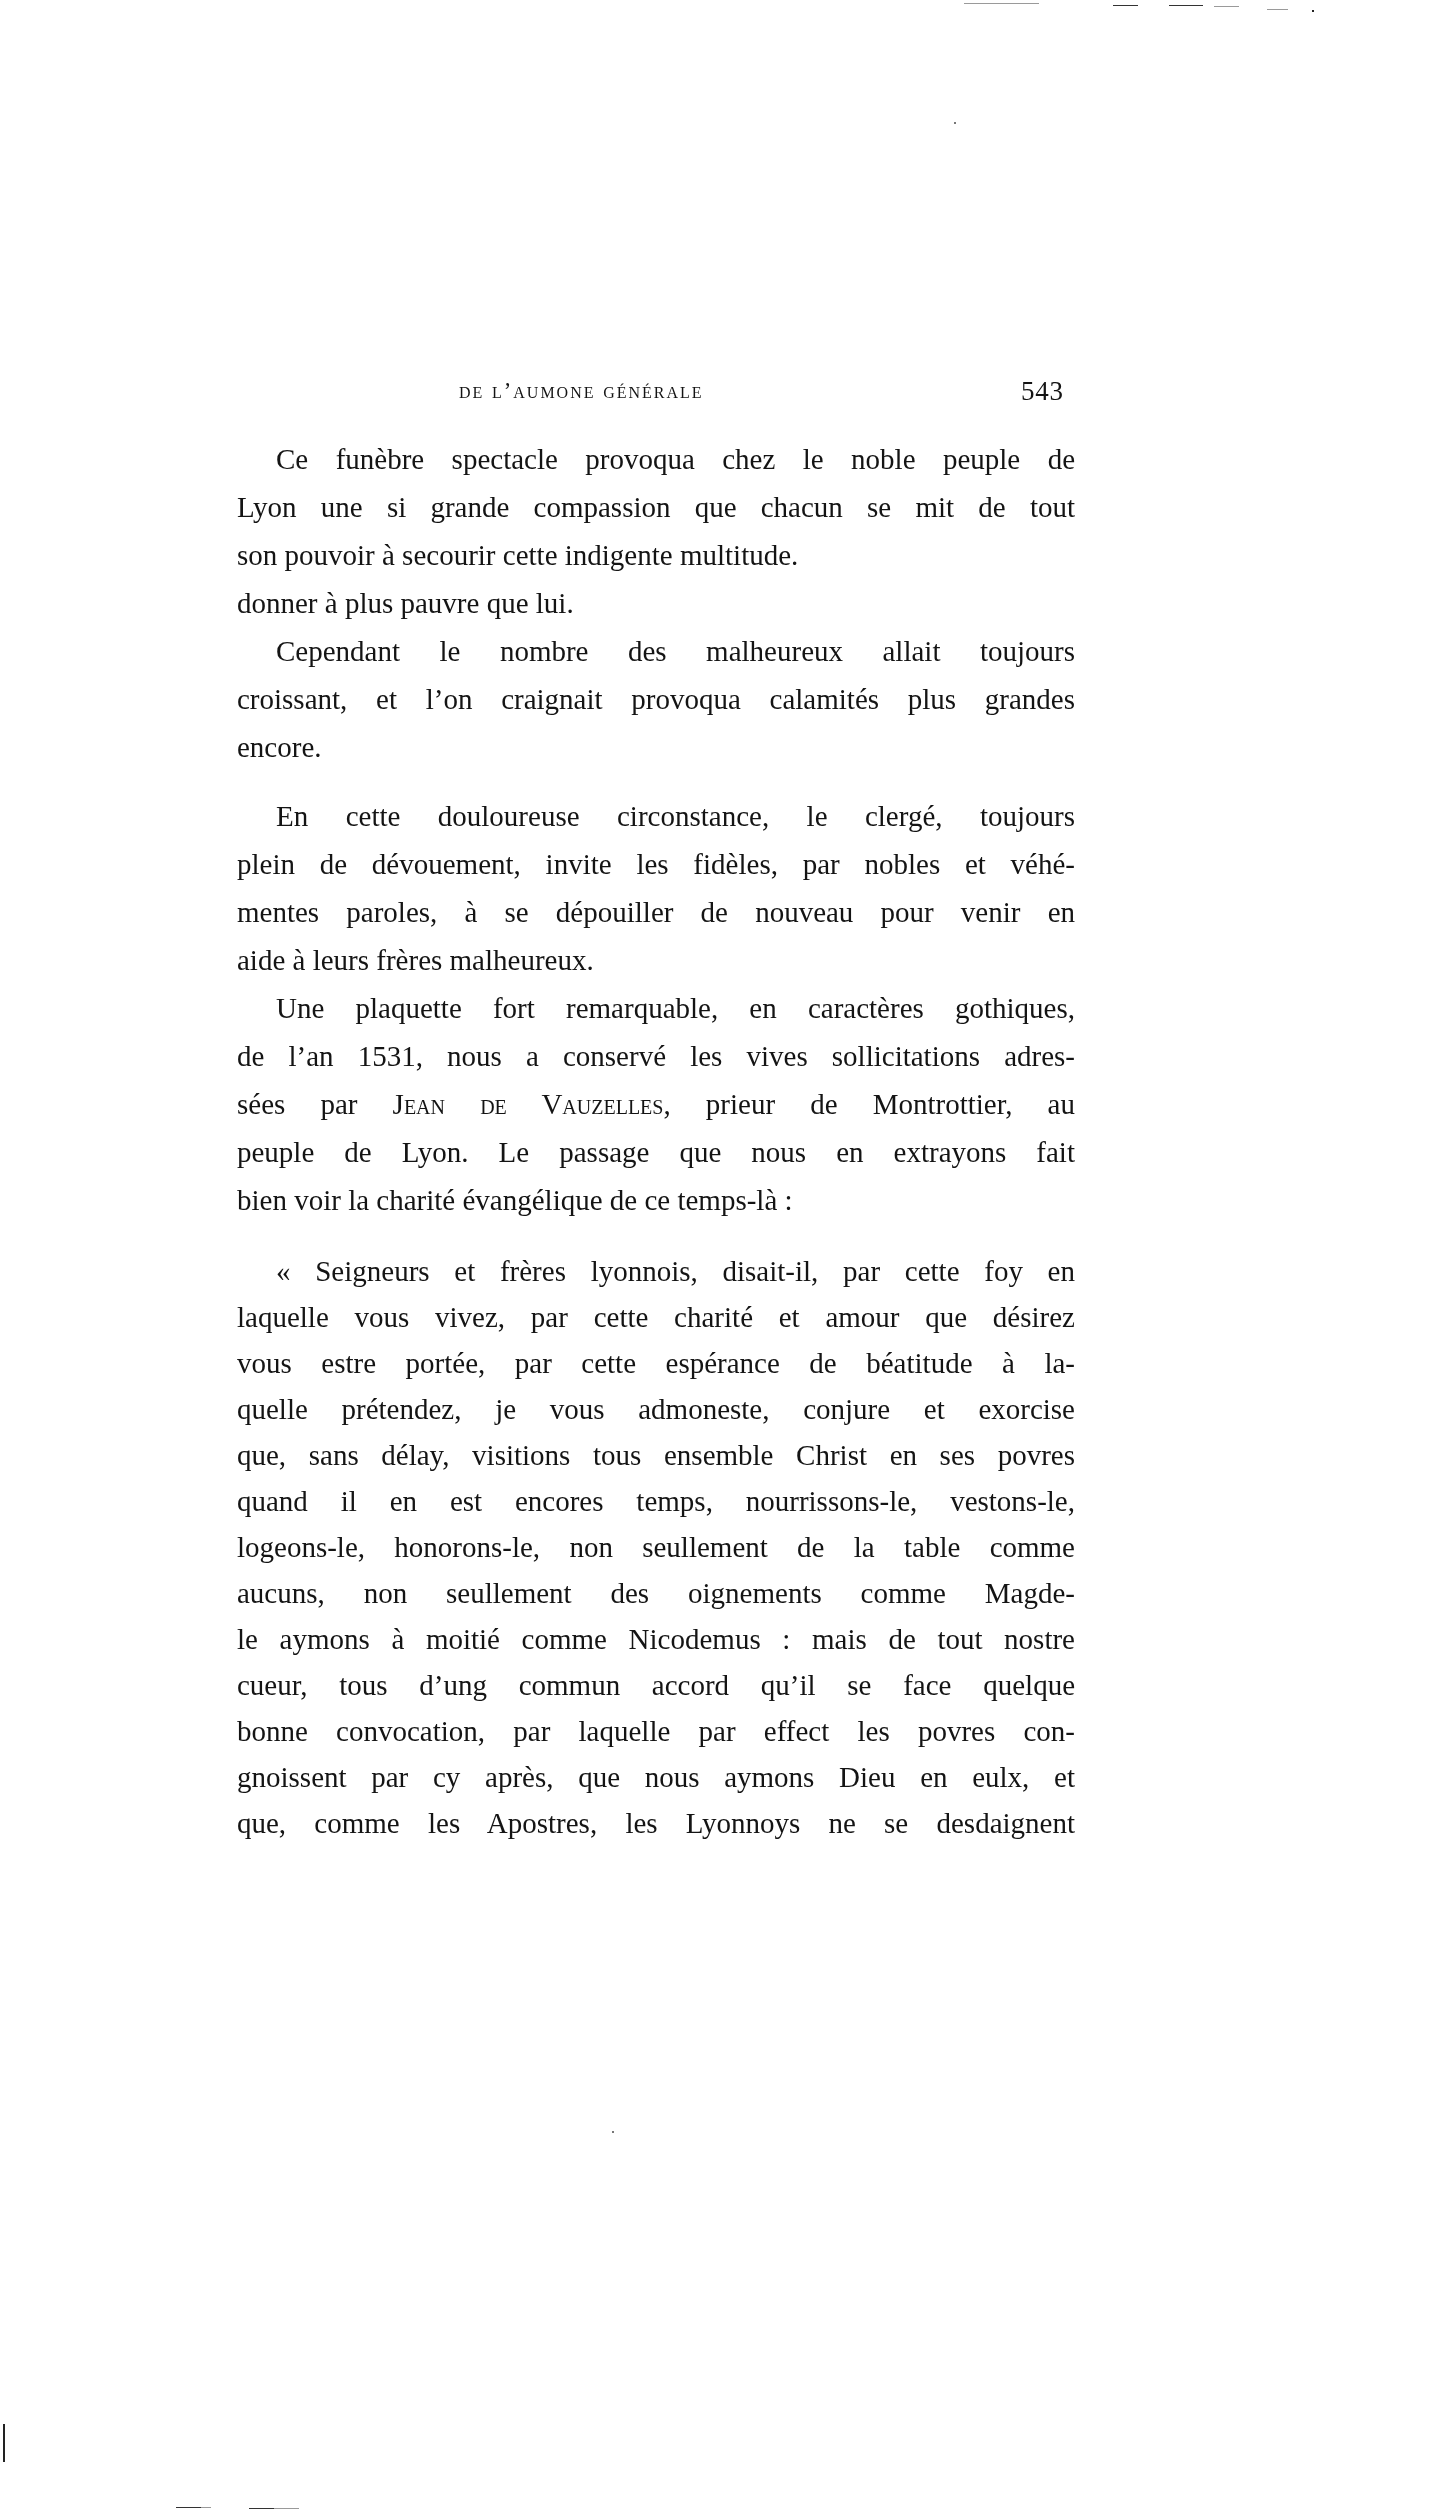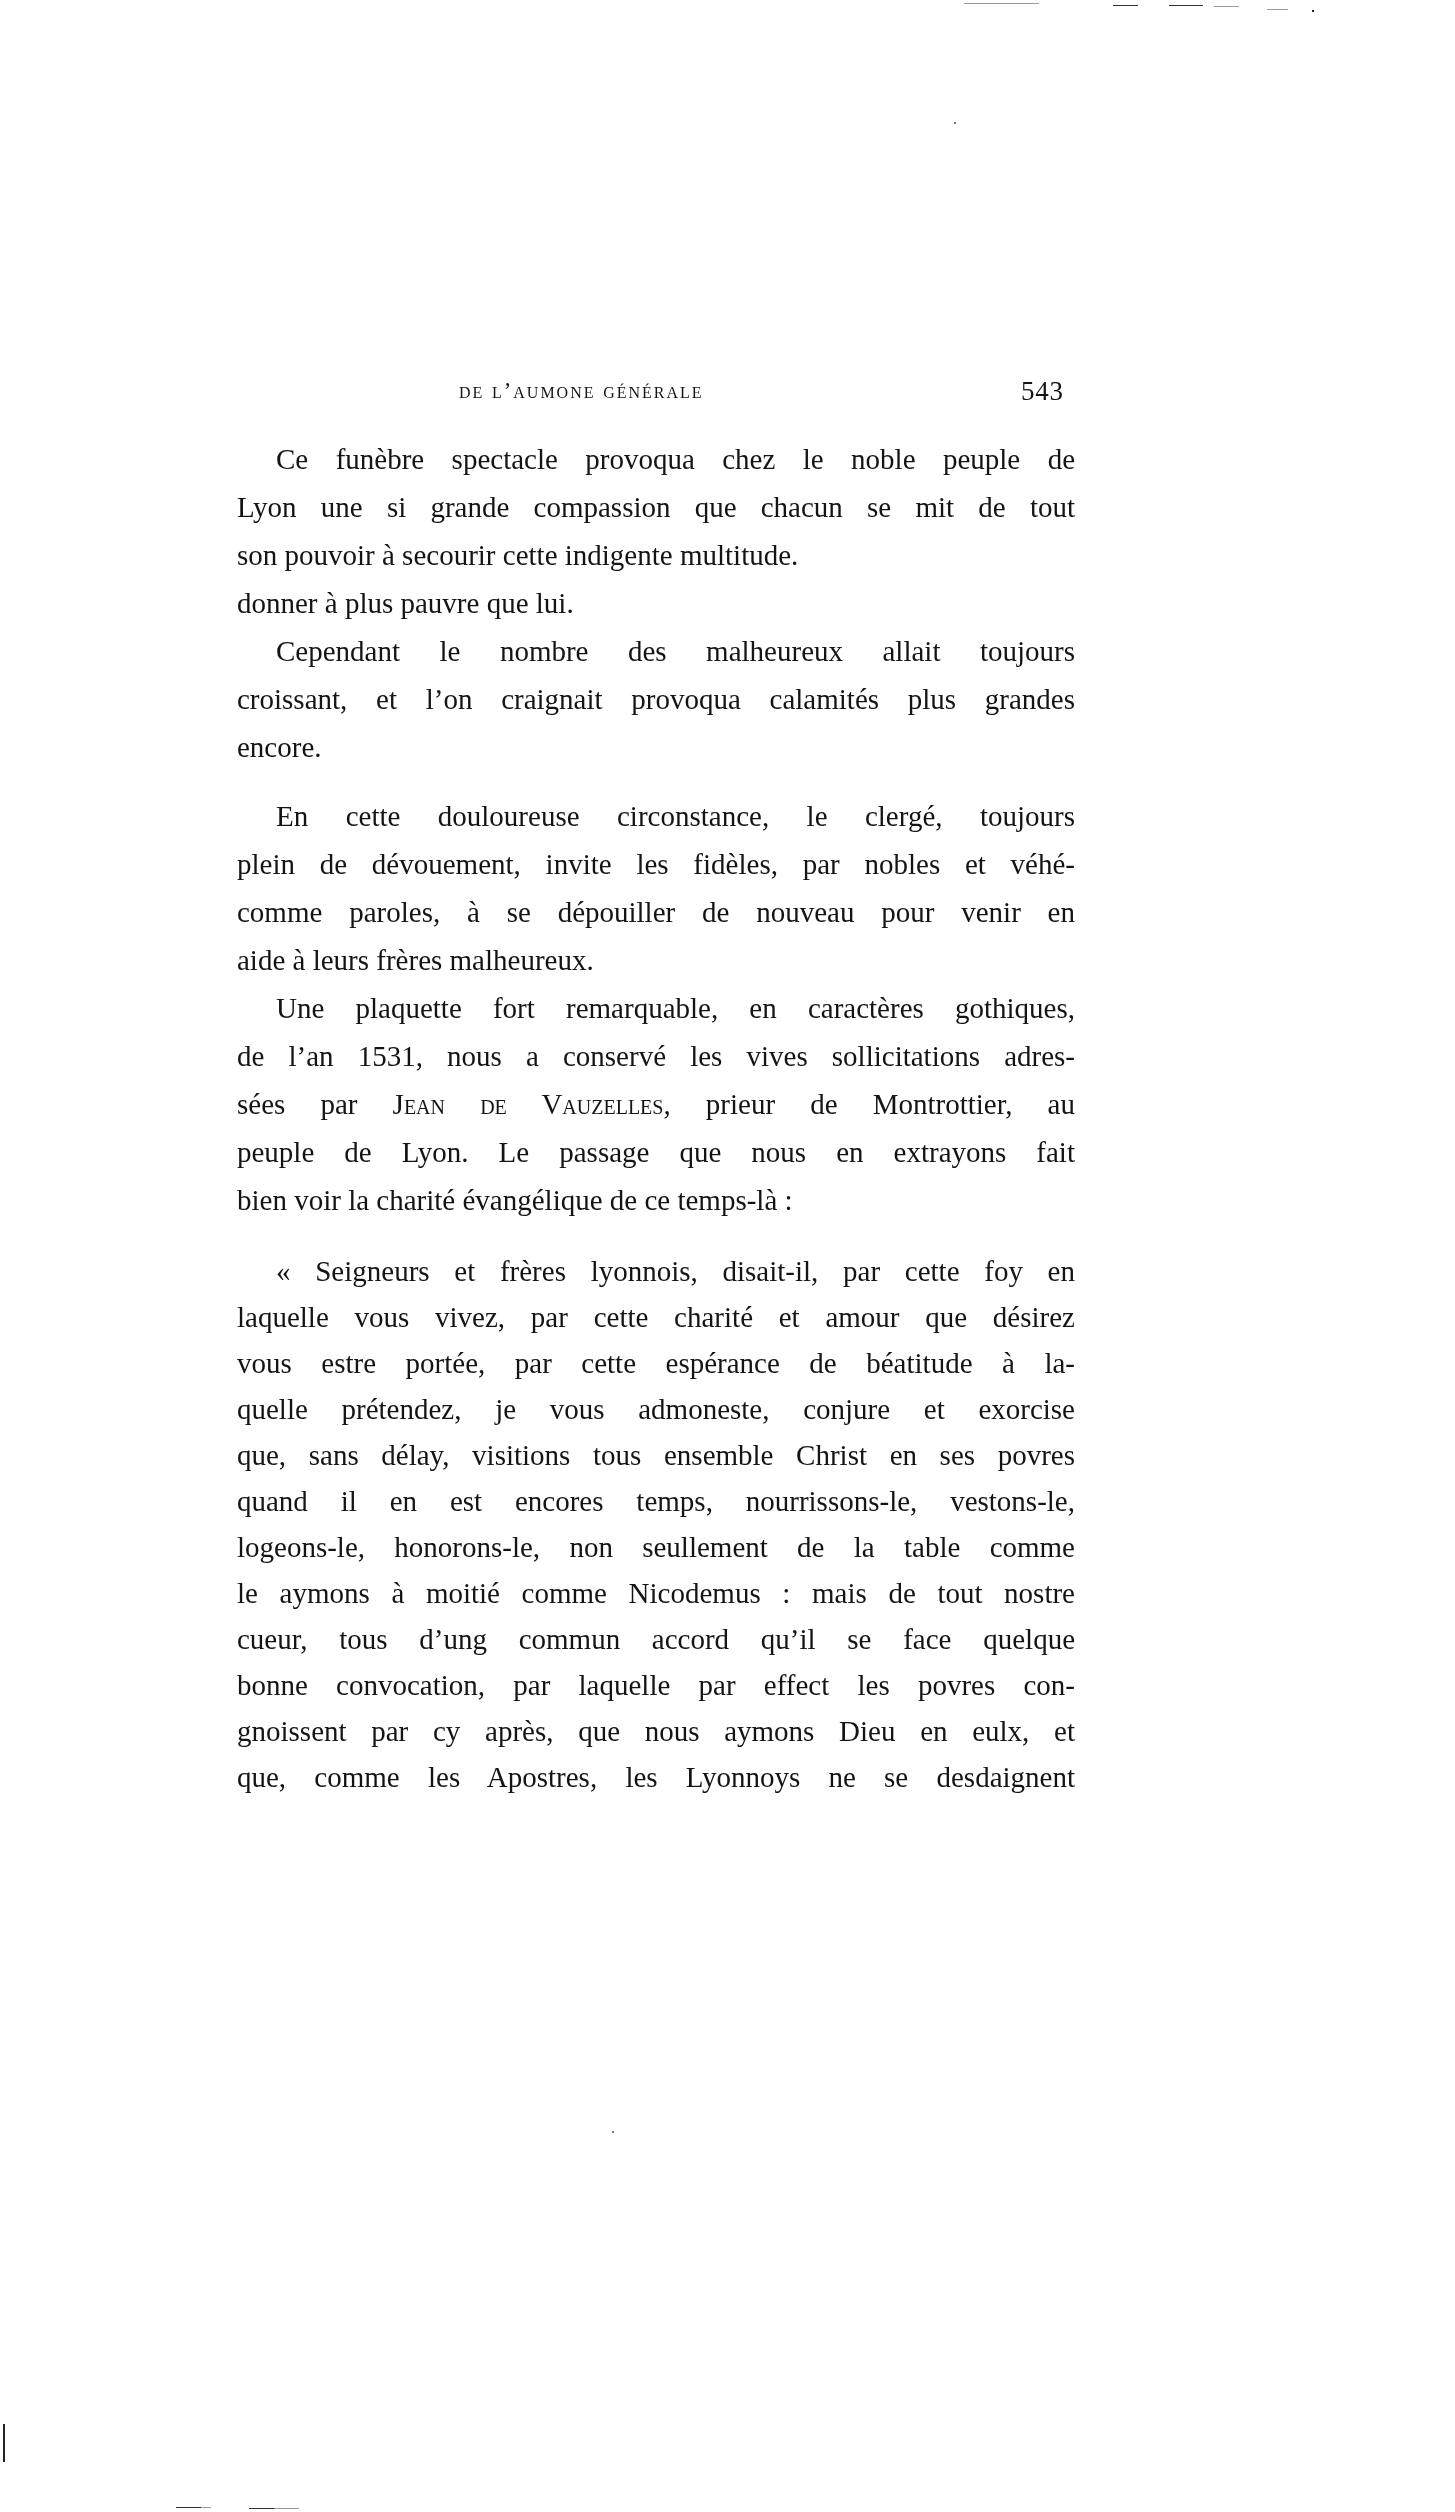--- a/index.html
+++ b/index.html
@@ -62,21 +62,21 @@
       <div class="line full indent">Cependant le nombre des malheureux allait toujours</div>
       <div class="line full">croissant, et l’on craignait provoqua calamités plus grandes</div>
       <div class="line">encore.</div>
     </div>
 
     <div class="para-gap"></div>
 
     <div class="paragraph">
       <div class="line full indent">En cette douloureuse circonstance, le clergé, toujours</div>
       <div class="line full">plein de dévouement, invite les fidèles, par nobles et véhé-</div>
-      <div class="line full">comme paroles, à se dépouiller de nouveau pour venir en</div>
+      <div class="line full">mentes paroles, à se dépouiller de nouveau pour venir en</div>
       <div class="line">aide à leurs frères malheureux.</div>
     </div>
 
     <div class="paragraph">
       <div class="line full indent">Une plaquette fort remarquable, en caractères gothiques,</div>
       <div class="line full">de l’an 1531, nous a conservé les vives sollicitations adres-</div>
       <div class="line full"><span>sées par </span><span class="sc">Jean de Vauzelles</span><span>, prieur de Montrottier, au</span></div>
       <div class="line full">peuple de Lyon. Le passage que nous en extrayons fait</div>
       <div class="line">bien voir la charité évangélique de ce temps-là :</div>
     </div>
@@ -84,20 +84,21 @@
     <div class="para-gap2"></div>
 
     <div class="paragraph quote">
       <div class="line full indent">« Seigneurs et frères lyonnois, disait-il, par cette foy en</div>
       <div class="line full">laquelle vous vivez, par cette charité et amour que désirez</div>
       <div class="line full">vous estre portée, par cette espérance de béatitude à la-</div>
       <div class="line full">quelle prétendez, je vous admoneste, conjure et exorcise</div>
       <div class="line full">que, sans délay, visitions tous ensemble Christ en ses povres</div>
       <div class="line full">quand il en est encores temps, nourrissons-le, vestons-le,</div>
       <div class="line full">logeons-le, honorons-le, non seullement de la table comme</div>
+      <div class="line full">aucuns, non seullement des oignements comme Magde-</div>
       <div class="line full">le aymons à moitié comme Nicodemus : mais de tout nostre</div>
       <div class="line full">cueur, tous d’ung commun accord qu’il se face quelque</div>
       <div class="line full">bonne convocation, par laquelle par effect les povres con-</div>
       <div class="line full">gnoissent par cy après, que nous aymons Dieu en eulx, et</div>
       <div class="line full">que, comme les Apostres, les Lyonnoys ne se desdaignent</div>
     </div>
 
   </div>
 </div>
 

